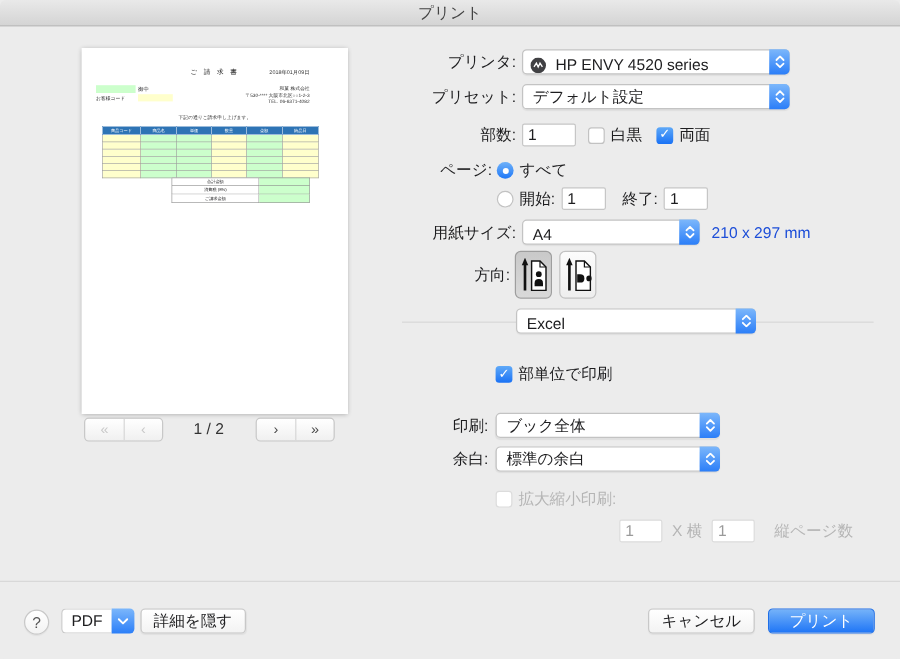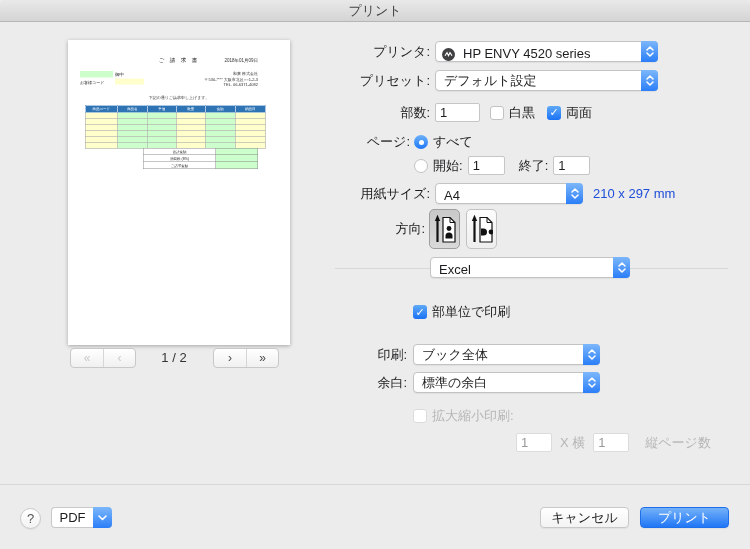--- a/index.html
+++ b/index.html
@@ -380,16 +380,17 @@
 
   <button class="help-btn">?</button>
   <div class="pdf-btn">
     <span class="pdf-main">PDF</span>
     <span class="pdf-cap">
       <svg width="9" height="6" viewBox="0 0 9 6">
           <path d="M1 1 L4.5 4.5 L8 1" stroke="#fff" stroke-width="1.6" fill="none" stroke-linecap="round" stroke-linejoin="round"></path>
         </svg>
     </span>
   </div>
+  <button class="fbtn details-btn">詳細を隠す</button>
   <button class="fbtn cancel-btn">キャンセル</button>
   <button class="fbtn print-btn">プリント</button>
 
 </div>
 
 </body></html>

